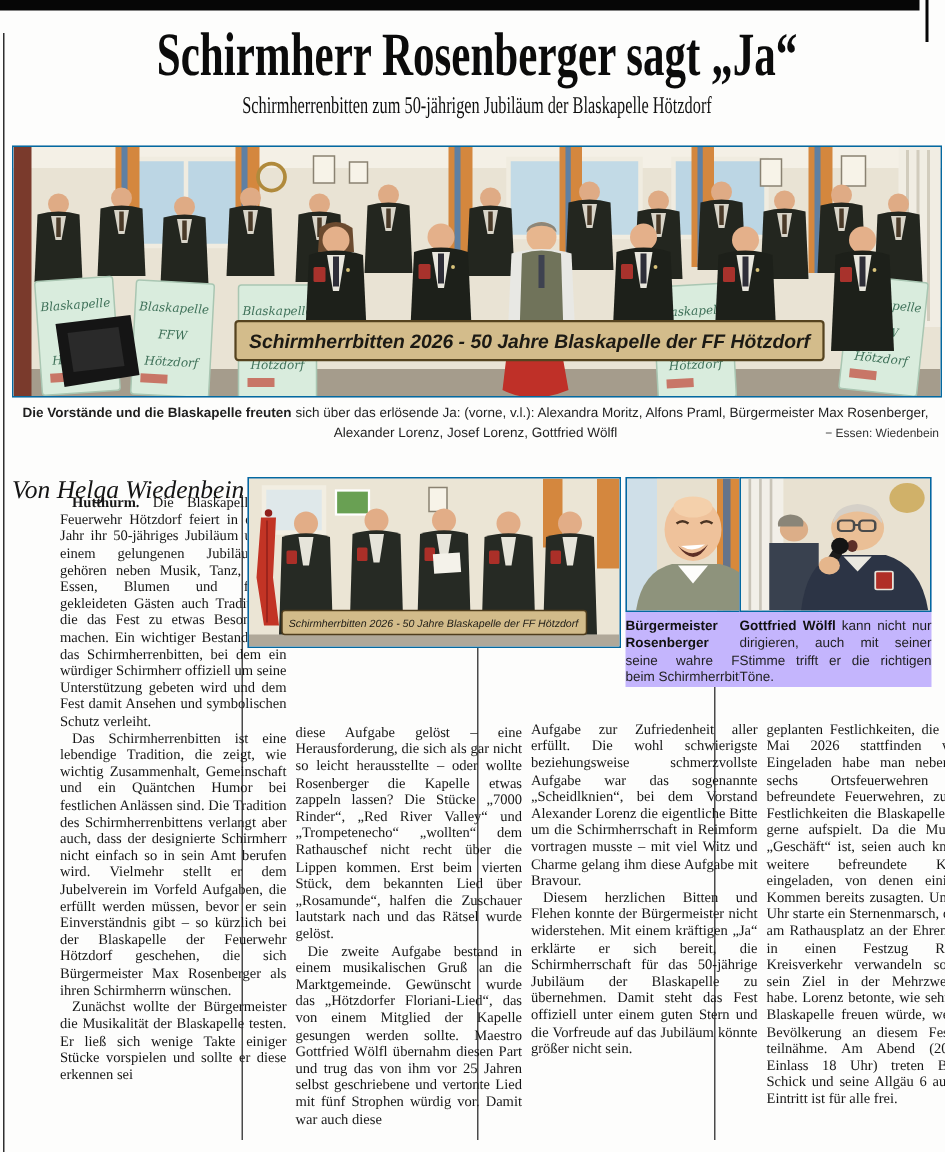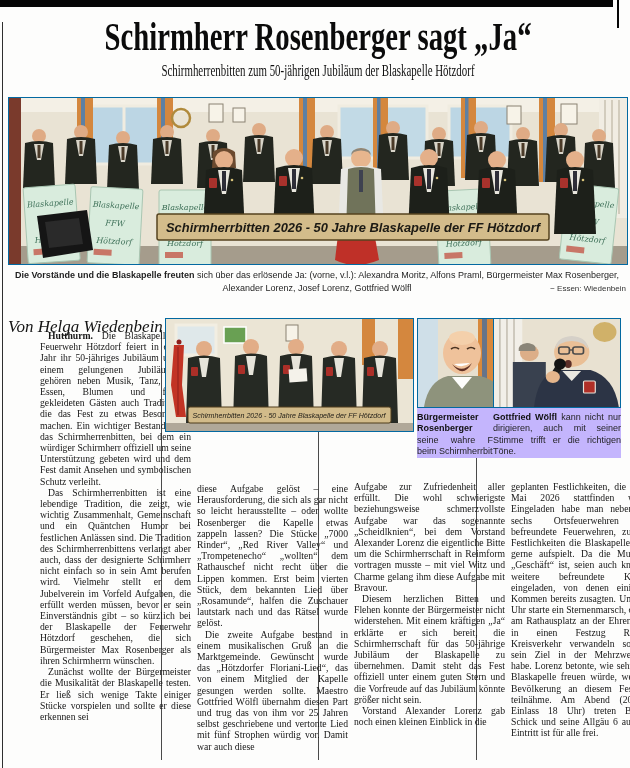--- a/index.html
+++ b/index.html
@@ -318,19 +318,18 @@
     <p class="ind">Das Schirmherrenbitten ist eine lebendige Tradition, die zeigt, wie wichtig Zusammenhalt, Gemeinschaft und ein Quäntchen Humor bei festlichen Anlässen sind. Die Tradition des Schirmherrenbittens verlangt aber auch, dass der designierte Schirmherr nicht einfach so in sein Amt berufen wird. Vielmehr stellt er dem Jubelverein im Vorfeld Aufgaben, die erfüllt werden müssen, bevor er sein Einverständnis gibt – so kürzlich bei der Blaskapelle der Feuerwehr Hötzdorf geschehen, die sich Bürgermeister Max Rosenberger als ihren Schirmherrn wünschen.</p>
     <p class="ind">Zunächst wollte der Bürgermeister die Musikalität der Blaskapelle testen. Er ließ sich wenige Takte einiger Stücke vorspielen und sollte er diese erkennen sei</p>
   </div>
   <div class="col" id="col2">
     <p>diese Aufgabe gelöst – eine Herausforderung, die sich als gar nicht so leicht herausstellte – oder wollte Rosenberger die Kapelle etwas zappeln lassen? Die Stücke „7000 Rinder“, „Red River Valley“ und „Trompetenecho“ „wollten“ dem Rathauschef nicht recht über die Lippen kommen. Erst beim vierten Stück, dem bekannten Lied über „Rosamunde“, halfen die Zuschauer lautstark nach und das Rätsel wurde gelöst.</p>
     <p class="ind">Die zweite Aufgabe bestand in einem musikalischen Gruß an die Marktgemeinde. Gewünscht wurde das „Hötzdorfer Floriani-Lied“, das von einem Mitglied der Kapelle gesungen werden sollte. Maestro Gottfried Wölfl übernahm diesen Part und trug das von ihm vor 25 Jahren selbst geschriebene und vertonte Lied mit fünf Strophen würdig vor. Damit war auch diese</p>
   </div>
   <div class="col" id="col3">
     <p>Aufgabe zur Zufriedenheit aller erfüllt. Die wohl schwierigste beziehungsweise schmerzvollste Aufgabe war das sogenannte „Scheidlknien“, bei dem Vorstand Alexander Lorenz die eigentliche Bitte um die Schirmherrschaft in Reimform vortragen musste – mit viel Witz und Charme gelang ihm diese Aufgabe mit Bravour.</p>
     <p class="ind">Diesem herzlichen Bitten und Flehen konnte der Bürgermeister nicht widerstehen. Mit einem kräftigen „Ja“ erklärte er sich bereit, die Schirmherrschaft für das 50-jährige Jubiläum der Blaskapelle zu übernehmen. Damit steht das Fest offiziell unter einem guten Stern und die Vorfreude auf das Jubiläum könnte größer nicht sein.</p>
-    <p class="ind">Vorstand Alexander Lorenz gab noch einen kleinen Einblick in die</p>
   </div>
   <div class="col" id="col4">
     <p>geplanten Festlichkeiten, die am 23. Mai 2026 stattfinden werden. Eingeladen habe man neben allen sechs Ortsfeuerwehren auch befreundete Feuerwehren, zu deren Festlichkeiten die Blaskapelle immer gerne aufspielt. Da die Musik ihr „Geschäft“ ist, seien auch knapp 20 weitere befreundete Kapellen eingeladen, von denen einige ihr Kommen bereits zusagten. Um 16.30 Uhr starte ein Sternenmarsch, der sich am Rathausplatz an der Ehrentribüne in einen Festzug Richtung Kreisverkehr verwandeln soll und sein Ziel in der Mehrzweckhalle habe. Lorenz betonte, wie sehr es die Blaskapelle freuen würde, wenn die Bevölkerung an diesem Fest rege teilnähme. Am Abend (20 Uhr, Einlass 18 Uhr) treten Berthold Schick und seine Allgäu 6 auf – der Eintritt ist für alle frei.</p>
   </div>
 
 </div>
 
 </body></html>

